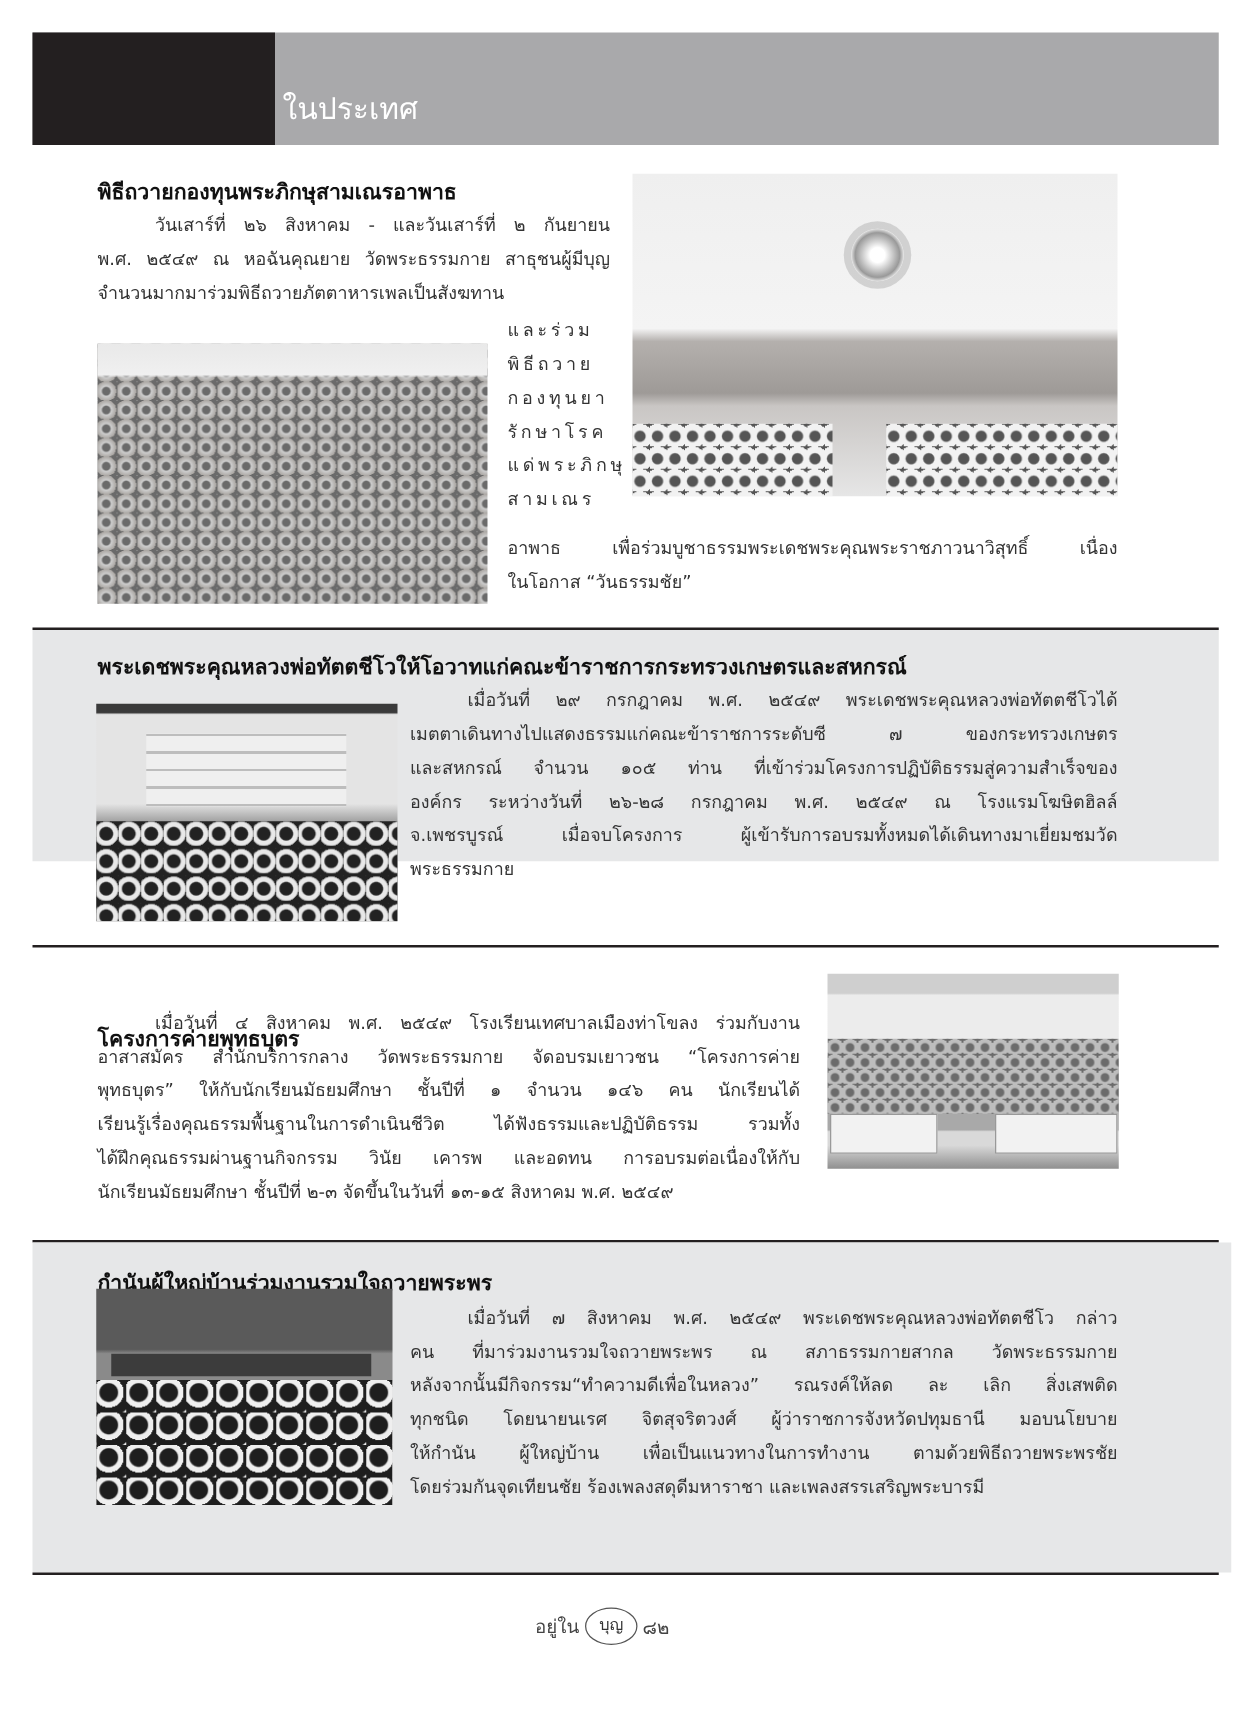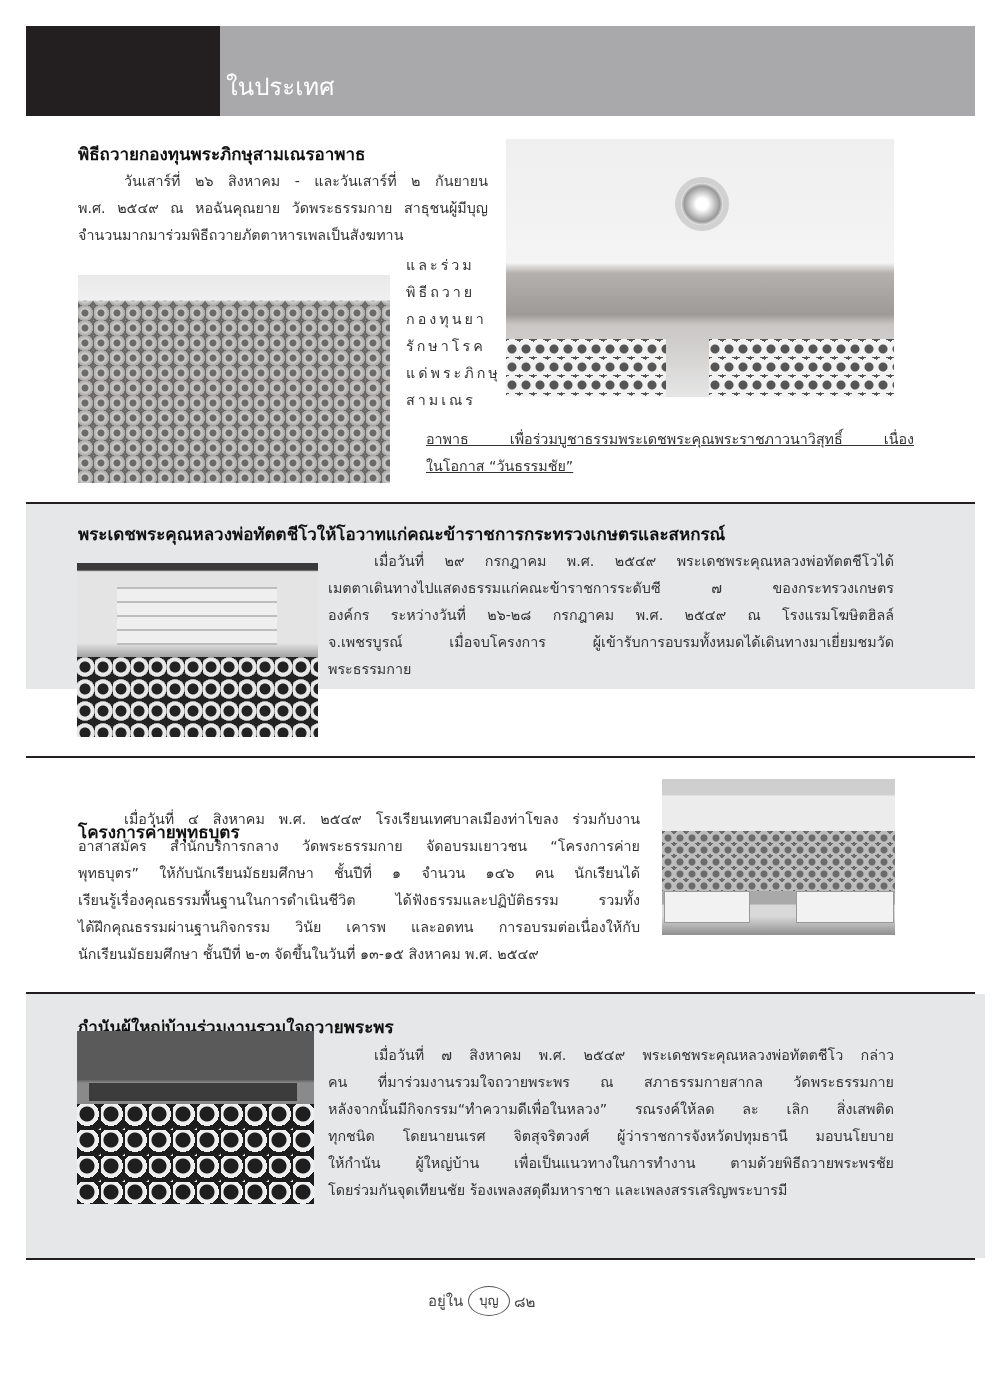--- a/index.html
+++ b/index.html
@@ -122,39 +122,40 @@
     <span class="line">จำนวนมากมาร่วมพิธีถวายภัตตาหารเพลเป็นสังฆทาน</span>
   </div>
   <div class="abs para" style="left:406px; top:252px; width:82px; letter-spacing:3px;">
     <span class="line last">และร่วม</span>
     <span class="line last">พิธีถวาย</span>
     <span class="line last">กองทุนยา</span>
     <span class="line last">รักษาโรค</span>
     <span class="line last">แด่พระภิกษุ</span>
     <span class="line last">สามเณร</span>
   </div>
-  <div class="abs para" style="left:426px; top:426px; width:488px;text-decoration:underline;">
+  <div class="abs para" style="left:406px; top:426px; width:488px;">
     <span class="line">อาพาธ เพื่อร่วมบูชาธรรมพระเดชพระคุณพระราชภาวนาวิสุทธิ์ เนื่อง</span>
     <span class="line last">ในโอกาส “วันธรรมชัย”</span>
   </div>
   <div class="abs photo ph1" style="left:506px; top:139px; width:388px; height:258px;">
     <div class="sun"></div>
     <div class="crowdL"></div>
     <div class="crowdR"></div>
   </div>
   <div class="abs photo ph2" style="left:78px; top:275px; width:312px; height:208px;"></div>
 </div>
 
 <div class="abs rule" style="top:502px;"></div>
 
 <div class="abs band" style="left:26px; top:504px; width:949px; height:185px;">
   <div class="abs title" style="left:52px; top:18px;">พระเดชพระคุณหลวงพ่อทัตตชีโวให้โอวาทแก่คณะข้าราชการกระทรวงเกษตรและสหกรณ์</div>
   <div class="abs para" style="left:302px; top:44px; width:566px;">
     <span class="line indent">เมื่อวันที่ ๒๙ กรกฎาคม พ.ศ. ๒๕๔๙ พระเดชพระคุณหลวงพ่อทัตตชีโวได้</span>
     <span class="line">เมตตาเดินทางไปแสดงธรรมแก่คณะข้าราชการระดับซี ๗ ของกระทรวงเกษตร</span>
+    <span class="line">และสหกรณ์ จำนวน ๑๐๕ ท่าน ที่เข้าร่วมโครงการปฏิบัติธรรมสู่ความสำเร็จของ</span>
     <span class="line">องค์กร ระหว่างวันที่ ๒๖-๒๘ กรกฎาคม พ.ศ. ๒๕๔๙ ณ โรงแรมโฆษิตฮิลล์</span>
     <span class="line">จ.เพชรบูรณ์ เมื่อจบโครงการ ผู้เข้ารับการอบรมทั้งหมดได้เดินทางมาเยี่ยมชมวัด</span>
     <span class="line last">พระธรรมกาย</span>
   </div>
   <div class="abs photo ph3" style="left:51px; top:59px; width:241px; height:174px;">
     <div class="banner"></div>
     <div class="people"></div>
   </div>
 </div>
 

